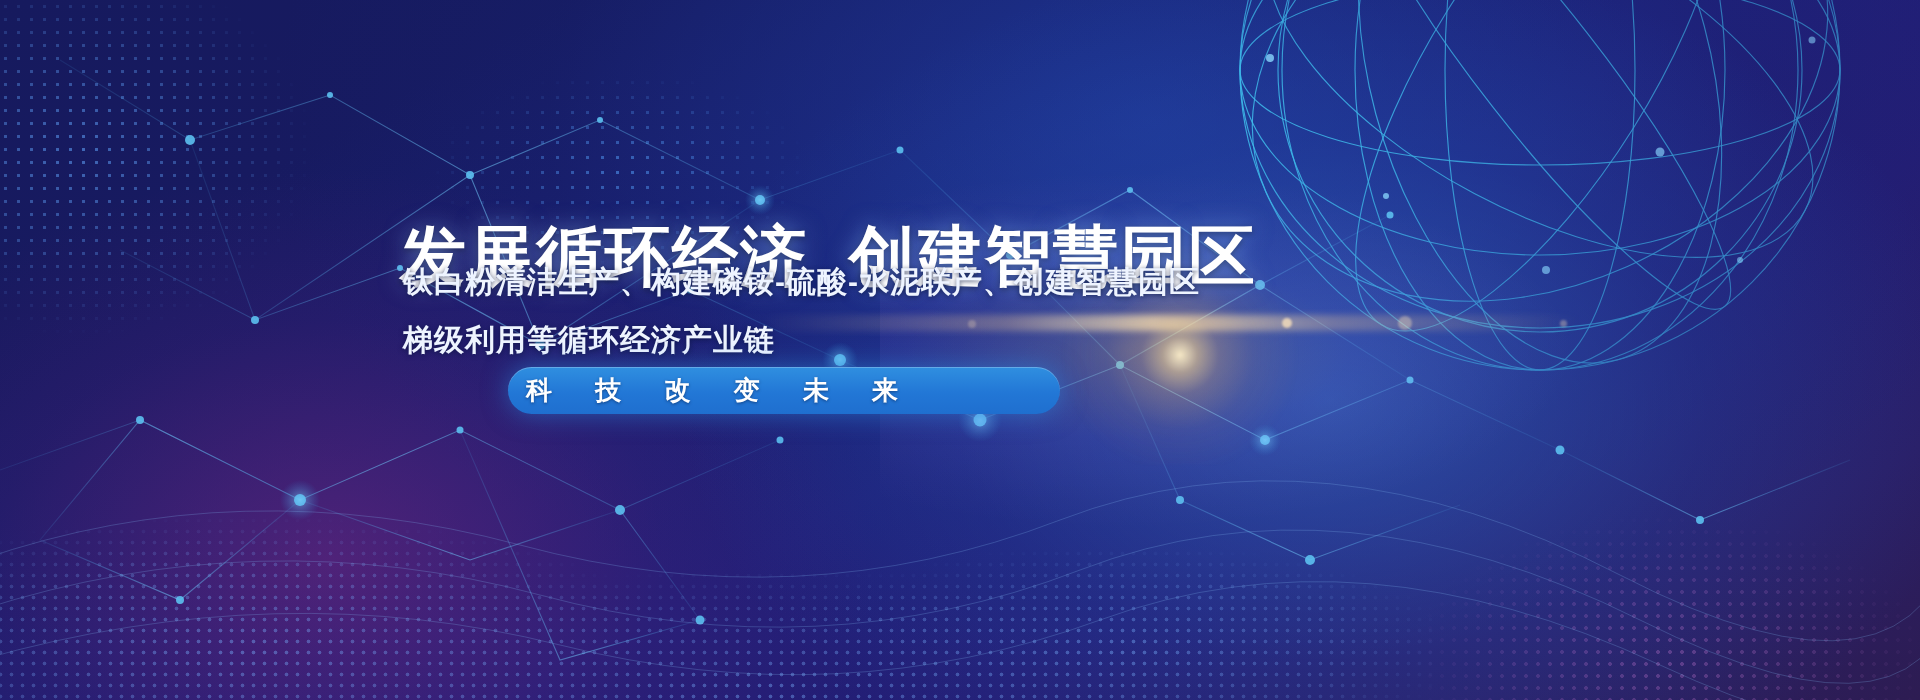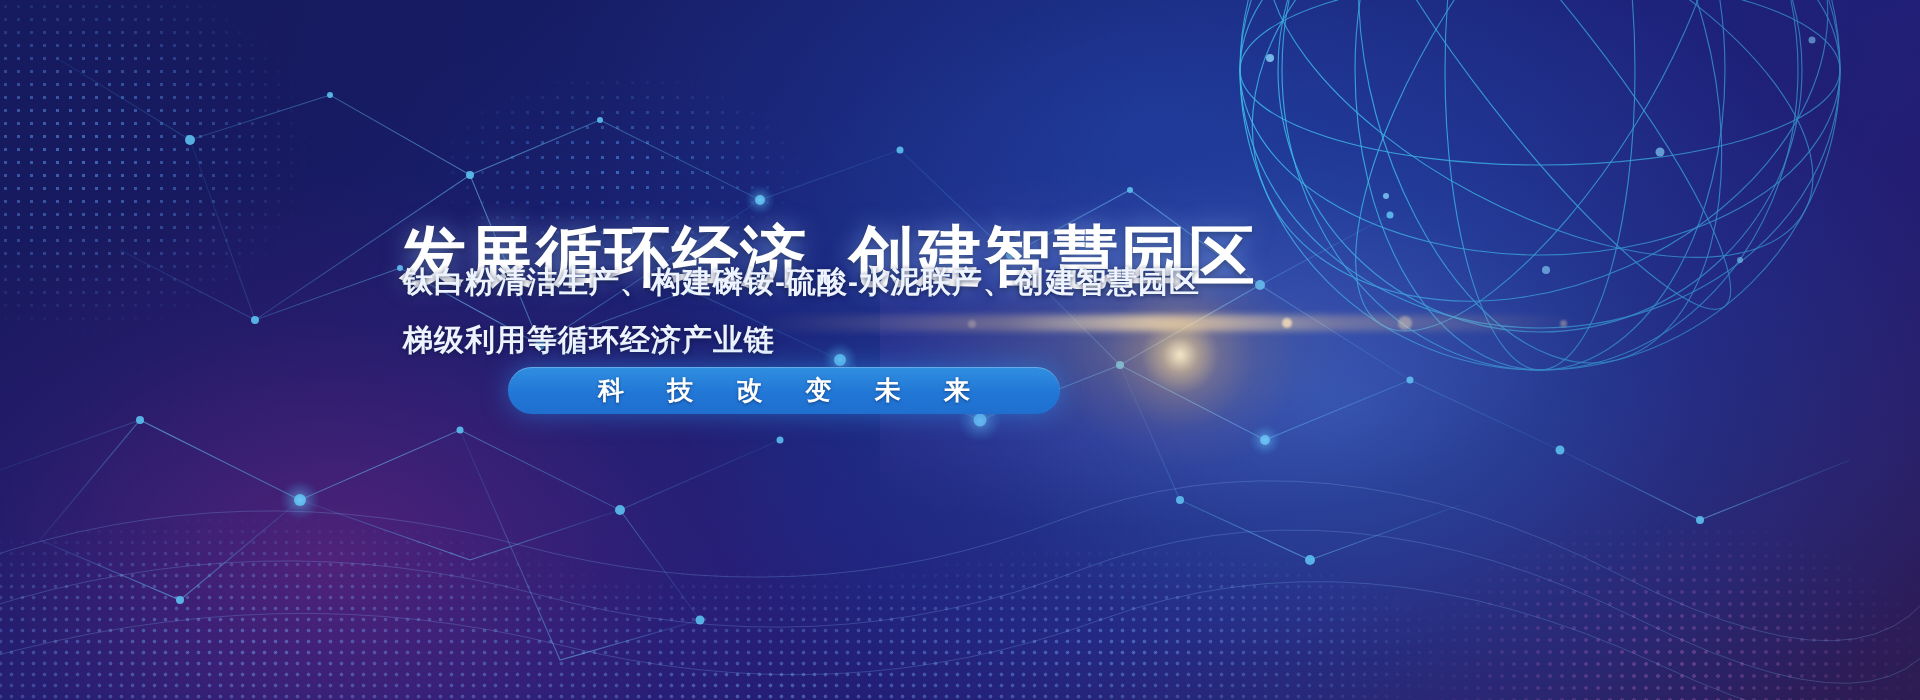--- a/index.html
+++ b/index.html
@@ -91,21 +91,21 @@
     letter-spacing:1px;text-shadow:0 1px 5px rgba(10,20,60,.75);white-space:pre;
   }
   .sub1{top:262px;}
   .sub2{top:320px;}
 
   .cta{
     position:absolute;left:508px;top:367px;width:552px;height:47px;
     border-radius:24px;
     background:linear-gradient(180deg,#2f8fe0 0%,#2277d6 55%,#1f6fcf 100%);
     box-shadow:0 0 26px rgba(45,140,225,.55), inset 0 1px 0 rgba(255,255,255,.25);
-    display:flex;align-items:center;justify-content:center;
+    display:flex;align-items:center;
     cursor:pointer;border:none;
   }
   .cta-label{
     font-size:26px;font-weight:bold;color:#ffffff;letter-spacing:18px;
     text-indent:18px;text-shadow:0 1px 3px rgba(0,20,60,.5);white-space:pre;
   }
 </style>
 </head>
 <body>
 

